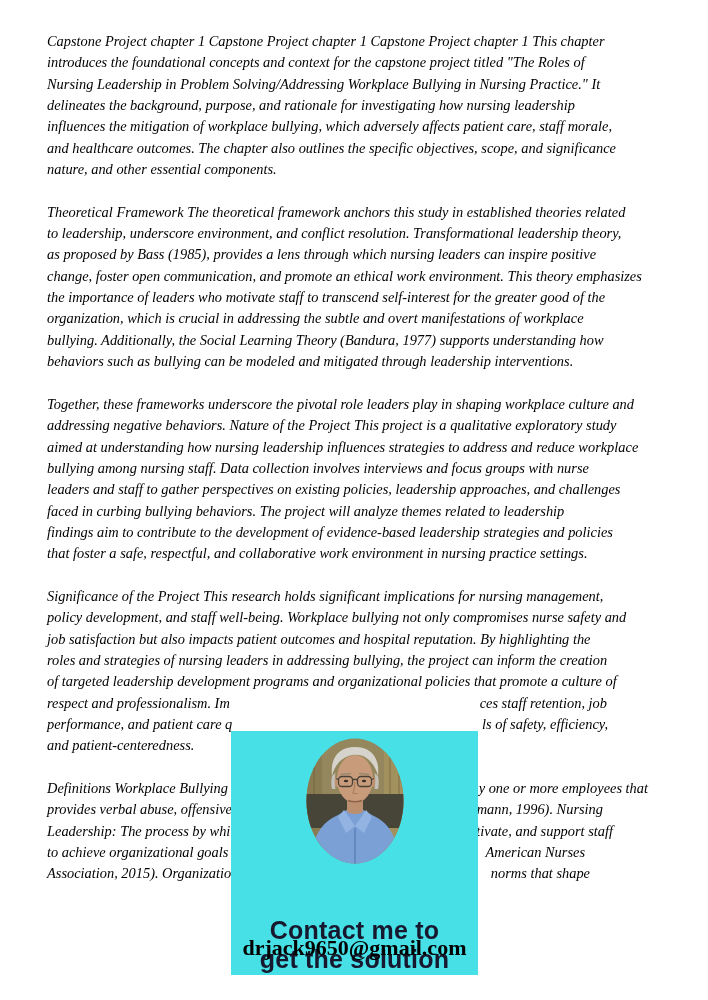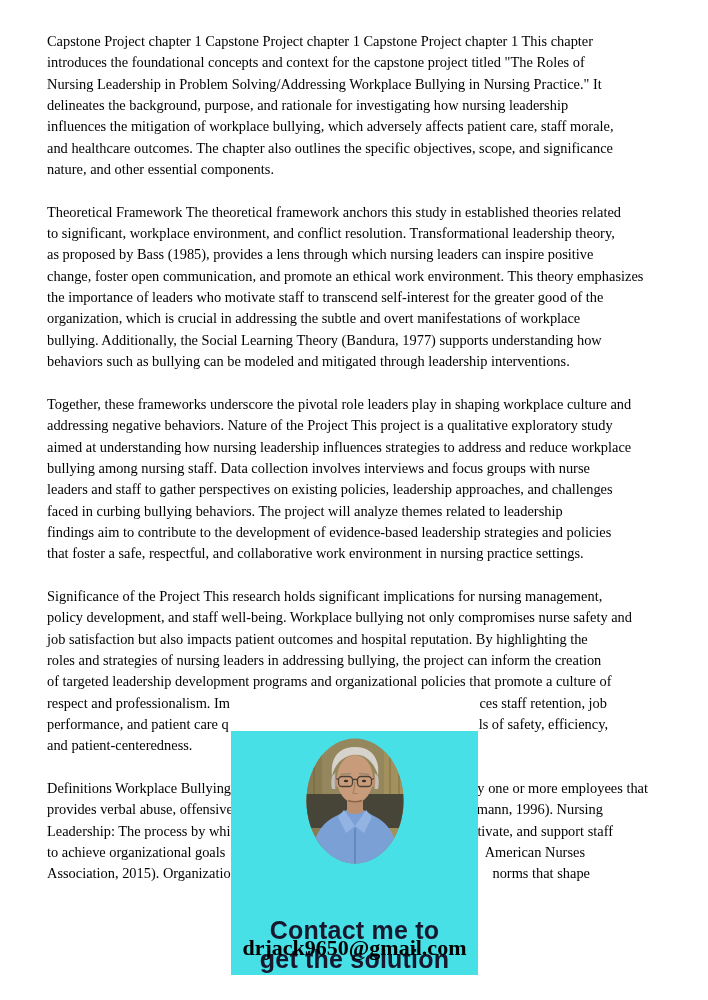--- a/index.html
+++ b/index.html
@@ -4,21 +4,21 @@
 <style>
   html,body { margin:0; padding:0; background:#ffffff; }
   .page {
     position:relative; width:708px; height:1000px; background:#ffffff;
     overflow:hidden; font-family:"Liberation Serif", serif; color:#000;
   }
   .text-col {
     position:absolute; left:47px; top:31px; width:615px;
     font-size:14.4px; line-height:21.35px; color:#000;
   }
-  .para { margin:0 0 21.35px 0; }
+  .para { margin:0 0 21.35px 0;font-style:italic; }
   .line { white-space:nowrap; height:21.35px; }
   .line.split { display:flex; justify-content:space-between;text-align:right; }
   .line.split span { white-space:nowrap; }
   .overlay {
     position:absolute; left:231px; top:731px; width:247px; height:244px;
     background:#46e0e6; z-index:5;
   }
   .photo {
     position:absolute; top:7px; left:50%; transform:translateX(-50%);
     width:98px; height:126px;
@@ -46,21 +46,21 @@
       <div class="line">introduces the foundational concepts and context for the capstone project titled "The Roles of</div>
       <div class="line">Nursing Leadership in Problem Solving/Addressing Workplace Bullying in Nursing Practice." It</div>
       <div class="line">delineates the background, purpose, and rationale for investigating how nursing leadership</div>
       <div class="line">influences the mitigation of workplace bullying, which adversely affects patient care, staff morale,</div>
       <div class="line">and healthcare outcomes. The chapter also outlines the specific objectives, scope, and significance</div>
       <div class="line">nature, and other essential components.</div>
     </div>
 
     <div class="para">
       <div class="line">Theoretical Framework The theoretical framework anchors this study in established theories related</div>
-      <div class="line">to significant, workplace environment, and conflict resolution. Transformational leadership theory,</div>
+      <div class="line">to leadership, underscore environment, and conflict resolution. Transformational leadership theory,</div>
       <div class="line">as proposed by Bass (1985), provides a lens through which nursing leaders can inspire positive</div>
       <div class="line">change, foster open communication, and promote an ethical work environment. This theory emphasizes</div>
       <div class="line">the importance of leaders who motivate staff to transcend self-interest for the greater good of the</div>
       <div class="line">organization, which is crucial in addressing the subtle and overt manifestations of workplace</div>
       <div class="line">bullying. Additionally, the Social Learning Theory (Bandura, 1977) supports understanding how</div>
       <div class="line">behaviors such as bullying can be modeled and mitigated through leadership interventions.</div>
     </div>
 
     <div class="para">
       <div class="line">Together, these frameworks underscore the pivotal role leaders play in shaping workplace culture and</div>

